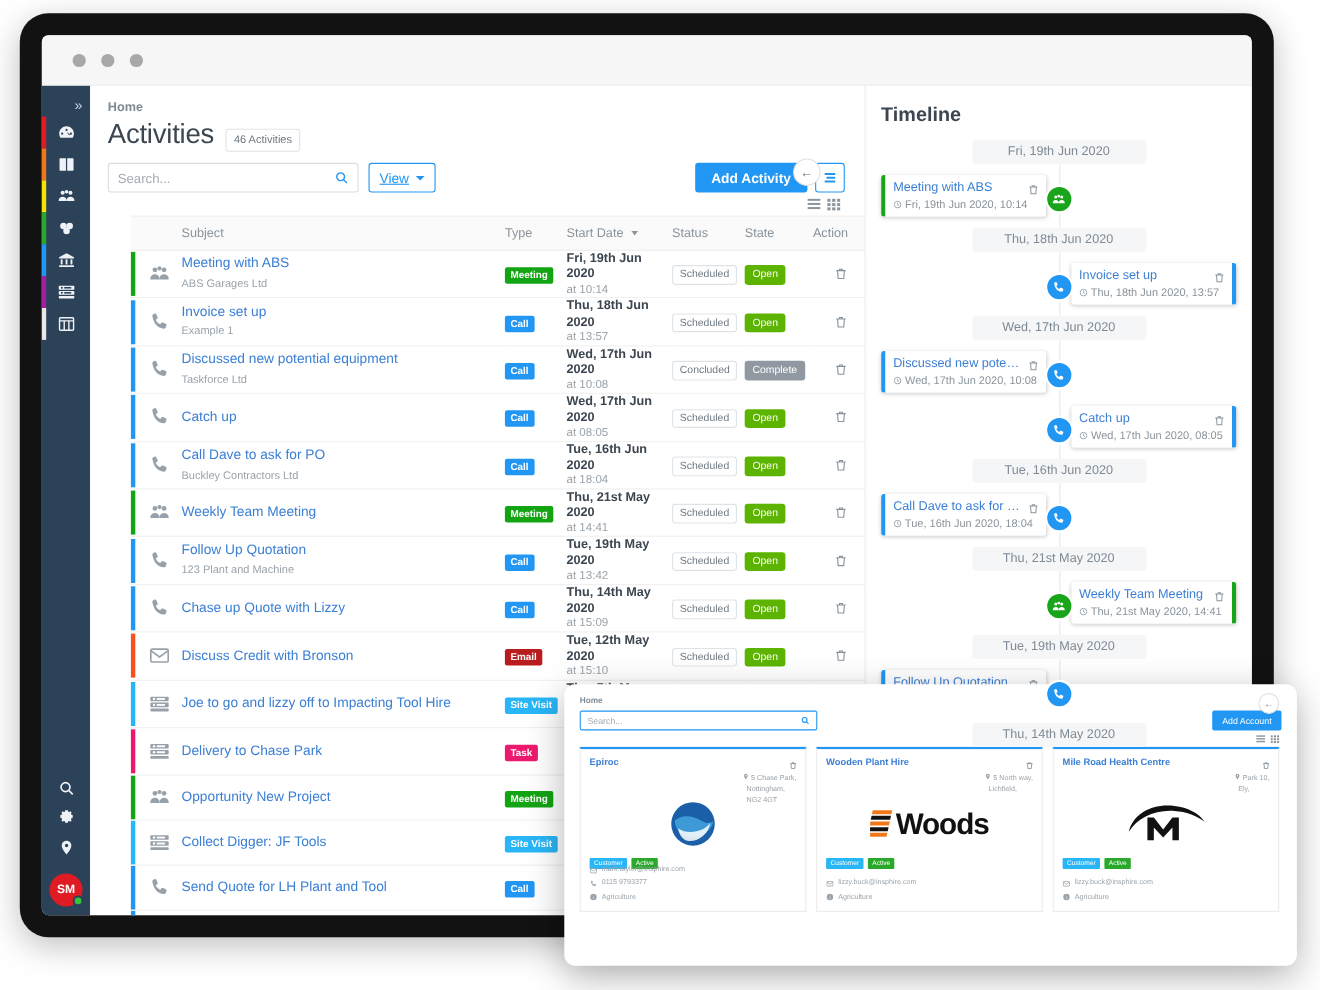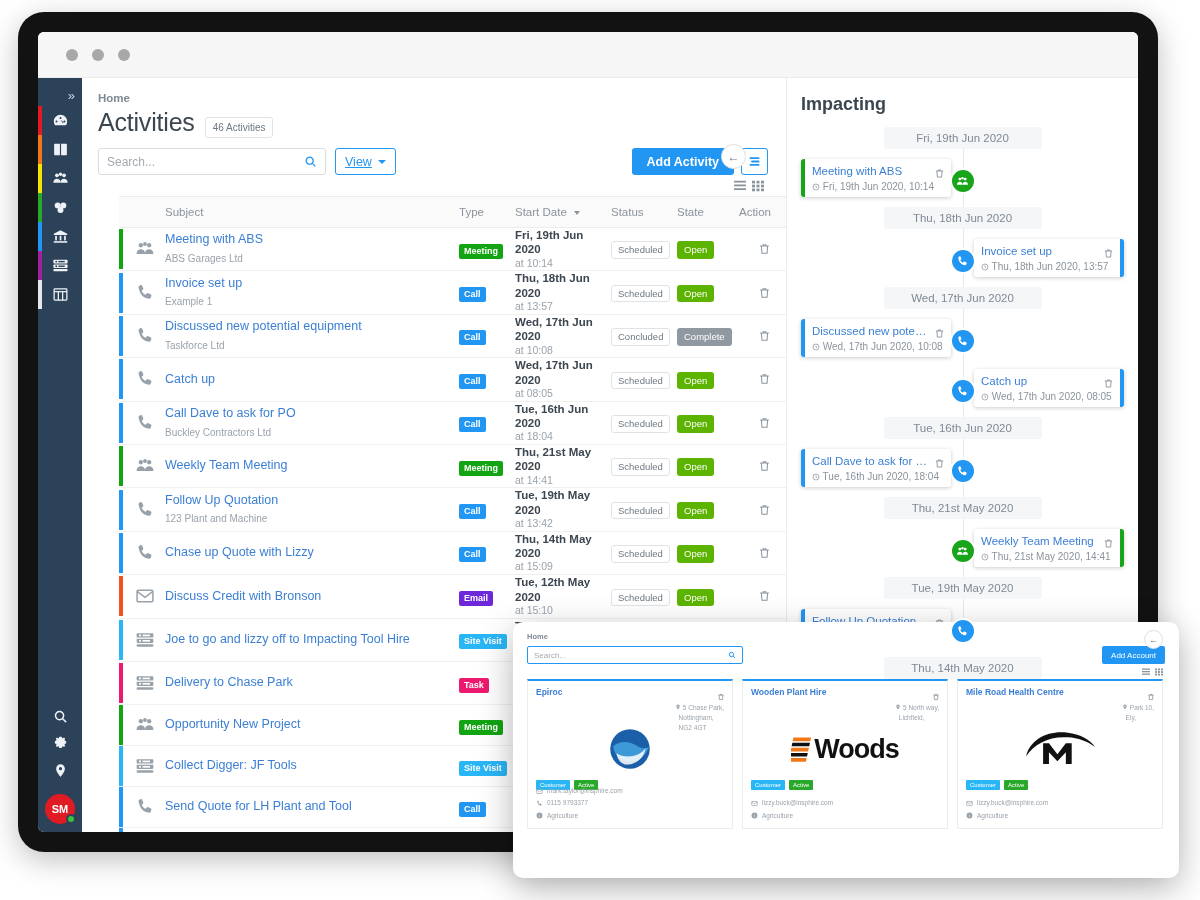--- a/index.html
+++ b/index.html
@@ -602,21 +602,21 @@
                   </td>
                   <td>
                     <svg class="type-ico" viewBox="0 0 24 24" fill="none" stroke="#98a1a9" stroke-width="1.8">
                       <rect x="2.5" y="5" width="19" height="14" rx="1.5"></rect>
                       <path d="M2.5 6.5L12 13.5 21.5 6.5"></path>
                     </svg>
                   </td>
                   <td>
                     <a class="subj-a">Discuss Credit with Bronson</a>
                   </td>
-                  <td><span class="badge" style="background:#6d28d9">Email</span></td>
+                  <td><span class="badge" style="background:#b91c1c">Email</span></td>
                   <td>
                     <div class="date-main">Tue, 12th May 2020</div>
                     <div class="date-sub">at 15:10</div>
                   </td>
                   <td><span class="pill-out">Scheduled</span></td>
                   <td><span class="pill-solid" style="background:#5cb400">Open</span></td>
                   <td><span><svg class="trash" viewBox="0 0 24 24" fill="none" stroke="#8a949d" stroke-width="1.9">
                         <path d="M4 6.5h16"></path>
                         <path d="M9.5 6.5V4.2h5v2.3"></path>
                         <path d="M6.3 6.5l1 13.3h9.4l1-13.3"></path>
@@ -769,21 +769,21 @@
                   <td></td>
                   <td></td>
                   <td></td>
                   <td></td>
                 </tr>
               </tbody>
           </table>
         </section>
 
         <aside class="timeline-pane">
-          <h2 class="tl-title">Impacting</h2>
+          <h2 class="tl-title">Timeline</h2>
           <div class="tl-wrap">
             <div class="tl-axis"></div>
             <div id="tl-body">
                 <div class="tl-date">Fri, 19th Jun 2020</div>
                 <div class="tl-row">
                   <div class="tl-card left g">
                     <div class="tl-ct">Meeting with ABS</div>
                     <div class="tl-cd"><svg style="width:8px;height:8px;vertical-align:-1px" viewBox="0 0 24 24" fill="none" stroke="#8a949d" stroke-width="2.2">
                         <circle cx="12" cy="12" r="9"></circle>
                         <path d="M12 7v5.4l3.4 2"></path>
@@ -1016,21 +1016,21 @@
           <div class="ac-name">Wooden Plant Hire</div>
           <span class="ac-trash"><svg viewBox="0 0 24 24" fill="none" stroke="#8a949d" stroke-width="2.4">
               <path d="M4 6.5h16"></path>
               <path d="M9.5 6.5V4.2h5v2.3"></path>
               <path d="M6.3 6.5l1 13.3h9.4l1-13.3"></path>
             </svg></span>
           <div class="ac-addr"><svg style="width:6px;height:6px;vertical-align:0" viewBox="0 0 24 24" fill="#9aa3ab">
               <path d="M12 2C8.1 2 5 5.1 5 9c0 5.2 7 13 7 13s7-7.8 7-13c0-3.9-3.1-7-7-7zm0 9.5A2.5 2.5 0 1 1 12 6.5a2.5 2.5 0 0 1 0 5z"></path>
             </svg> 5 North way,<br>&nbsp;&nbsp;Lichfield,</div>
           <div class="ac-logo">
-            <div style="display:flex;align-items:flex-end;gap:1px">
+            <div style="display:flex;align-items:flex-start;gap:1px">
               <svg style="width:22px;height:30px" viewBox="0 0 30 40">
                 <rect x="4" y="3" width="24" height="5" fill="#f07818" transform="skewX(-12)"></rect>
                 <rect x="4" y="10" width="24" height="5" fill="#111" transform="skewX(-12)"></rect>
                 <rect x="4" y="17" width="24" height="5" fill="#f07818" transform="skewX(-12)"></rect>
                 <rect x="4" y="24" width="24" height="5" fill="#111" transform="skewX(-12)"></rect>
                 <rect x="4" y="31" width="24" height="5" fill="#f07818" transform="skewX(-12)"></rect>
               </svg>
               <span style="font-size:27px;font-weight:bold;color:#111;font-family:'Liberation Sans',sans-serif;letter-spacing:-1px">Woods</span>
             </div>
           </div>

